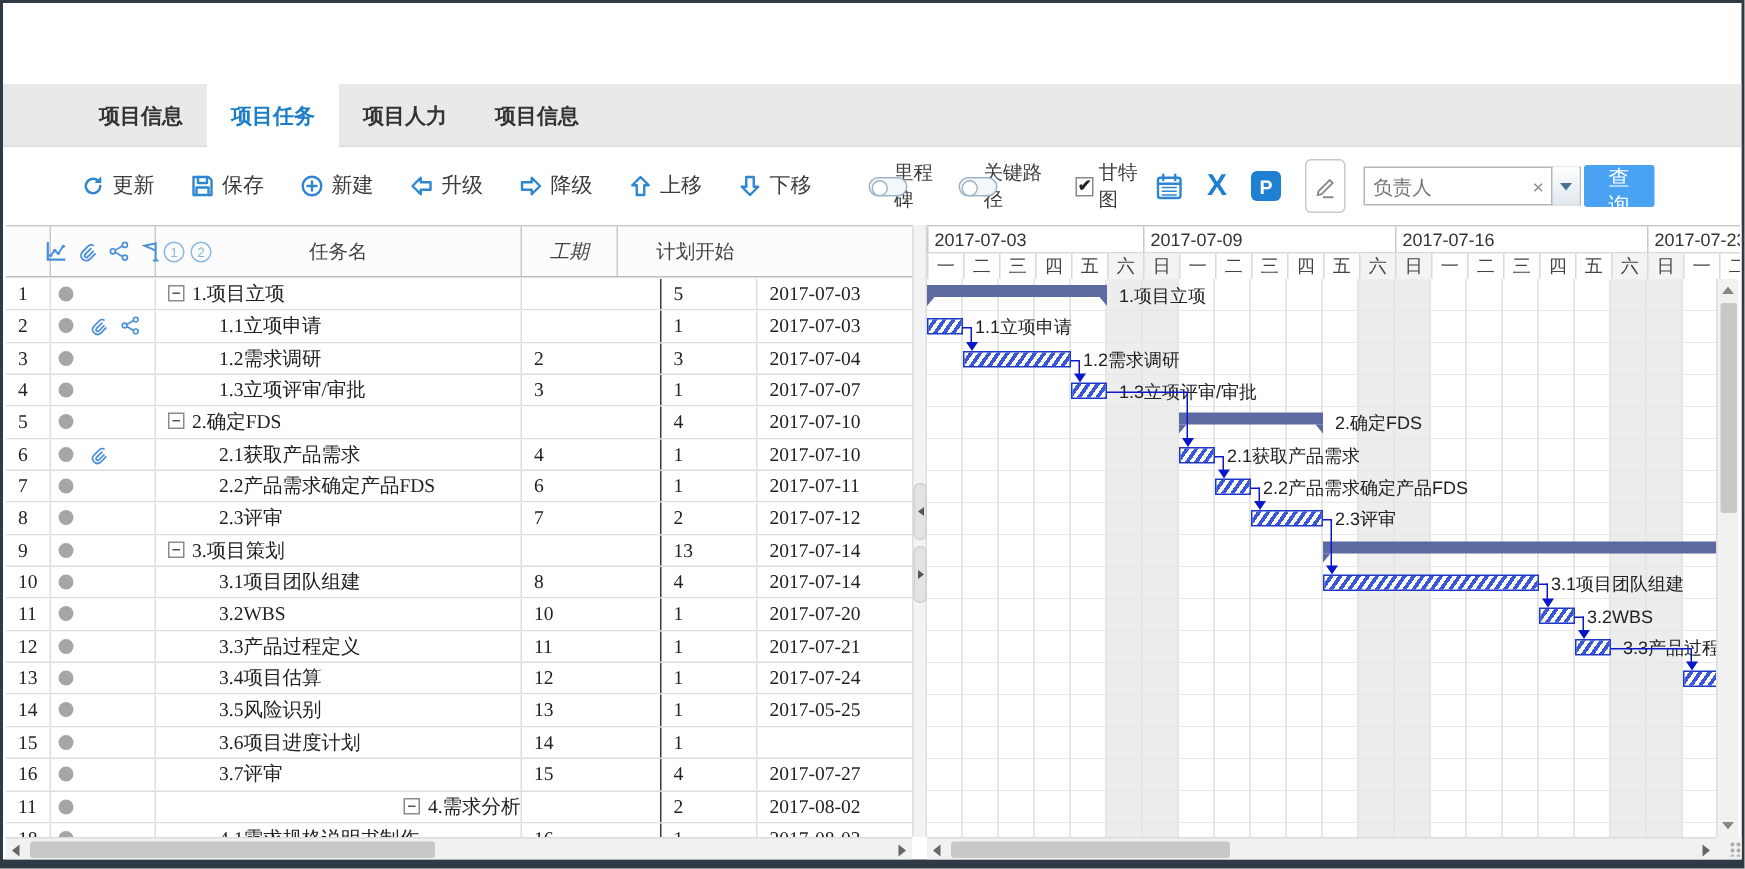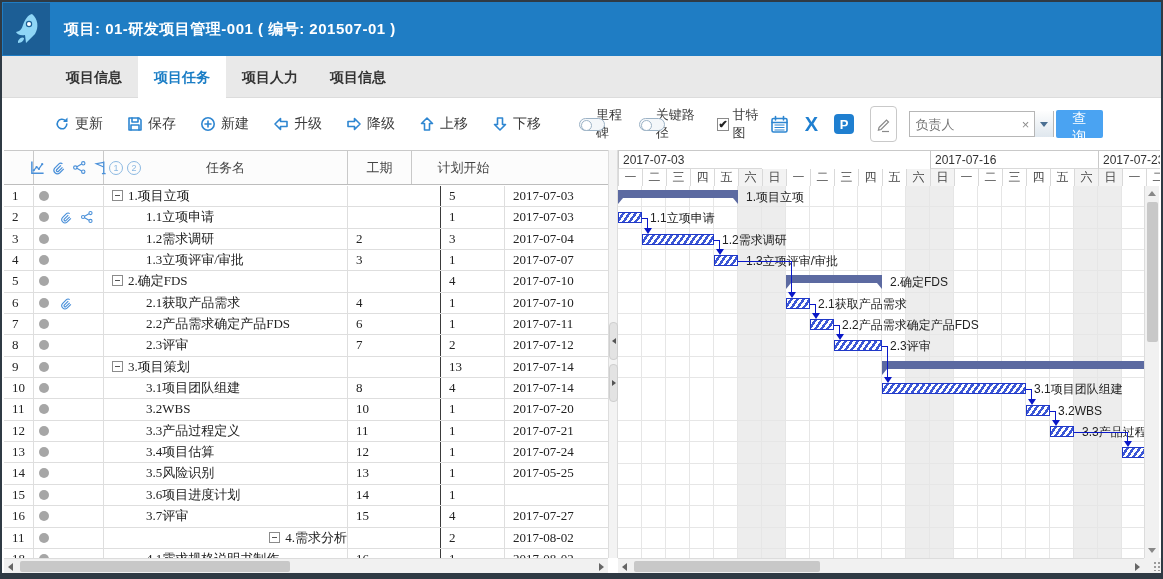--- a/index.html
+++ b/index.html
@@ -93,31 +93,20 @@
   .linkline{position:absolute;background:#0a18c8;}
   .linkarrow{position:absolute;width:0;height:0;border-left:4px solid transparent;border-right:4px solid transparent;border-top:6px solid #0a18c8;}
   .icon-blue{stroke:#2e86d1;fill:none;stroke-width:1.6;stroke-linecap:round;stroke-linejoin:round;}
   .icon-fillblue{fill:#2e86d1;}
 </style>
 </head>
 <body>
 
 <div id="app">
 
-  <div class="titlebar">
-    <div class="logo">
-      <svg width="30" height="34" viewBox="0 0 30 34">
-        <path d="M20 2 C26 7 27 15 23 22 L14 31 L13 23 C8 24 5 22 4 20 C9 19 10 16 11 13 C13 7 16 3 20 2 Z" fill="#8fd6f6"></path>
-        <circle cx="17" cy="12" r="3.2" fill="#1c5e95"></circle>
-        <circle cx="17" cy="12" r="2" fill="#ffffff"></circle>
-        <path d="M6 29 C8 25 11 25 12 26 C12 28 10 31 6 31 Z" fill="#8fd6f6"></path>
-      </svg>
-    </div>
-    <div class="apptitle">项目: 01-研发项目管理-001 ( 编号: 201507-01 )</div>
-  </div>
 
   <div class="tabsbar">
     <div class="tab">项目信息</div>
     <div class="tab active">项目任务</div>
     <div class="tab">项目人力</div>
     <div class="tab">项目信息</div>
   </div>
 
   <div class="toolbar">
     <div class="tbtn">
@@ -239,21 +228,21 @@
           </svg>
         </span>
       </div>
       <div class="th" style="width:244px;">
         <span class="namebadges">
           <span class="badge">1</span>
           <span class="badge">2</span>
         </span>
         <span>任务名</span>
       </div>
-      <div class="th" style="width:64px;">
+      <div class="th" style="width:64px;font-style:italic;">
           <span>工期</span>
         </div>
       <div class="th" style="width:103px;border-right:none;">
           <span>计划开始</span>
         </div>
     </div>
     <div class="tbody" id="table-body">
         <div class="trow">
           <div class="td" style="width: 30px;">1</div>
           <div class="td rowicons" style="width: 70px; padding-left: 0px;">
@@ -460,20 +449,21 @@
         <span class="sp-l"></span>
       </div>
     <div class="sp-handle" style="top:214px;">
         <span class="sp-r"></span>
       </div>
   </div>
 
   <div class="gantt">
     <div class="ghead" id="gantt-head">
         <div class="gweek" style="left: 0px; width: 144px;">2017-07-03</div>
+        <div class="gweek" style="left: 144px; width: 168px;">2017-07-09</div>
         <div class="gweek" style="left: 312px; width: 168px;">2017-07-16</div>
         <div class="gweek" style="left: 480px; width: 72px;">2017-07-23</div>
         <div class="gday" style="left: 0px;">一</div>
         <div class="gday" style="left: 24px;">二</div>
         <div class="gday" style="left: 48px;">三</div>
         <div class="gday" style="left: 72px;">四</div>
         <div class="gday" style="left: 96px;">五</div>
         <div class="gday we" style="left: 120px;">六</div>
         <div class="gday we" style="left: 144px;">日</div>
         <div class="gday" style="left: 168px;">一</div>

